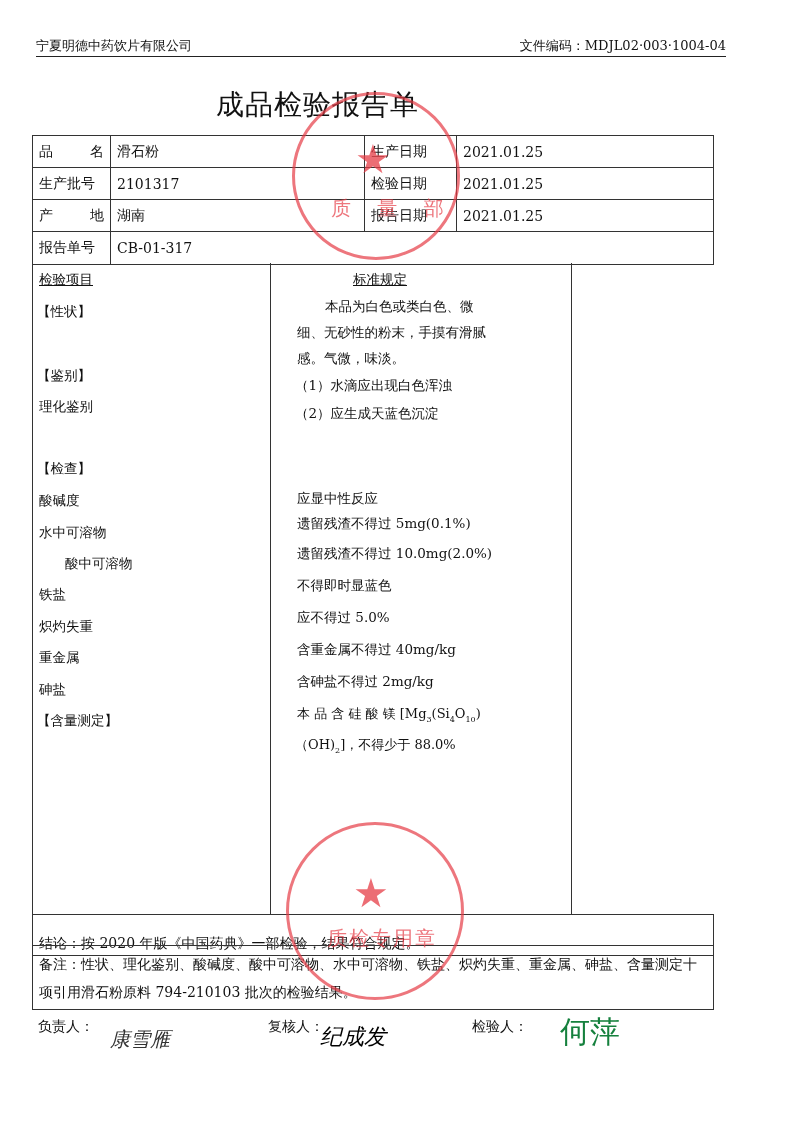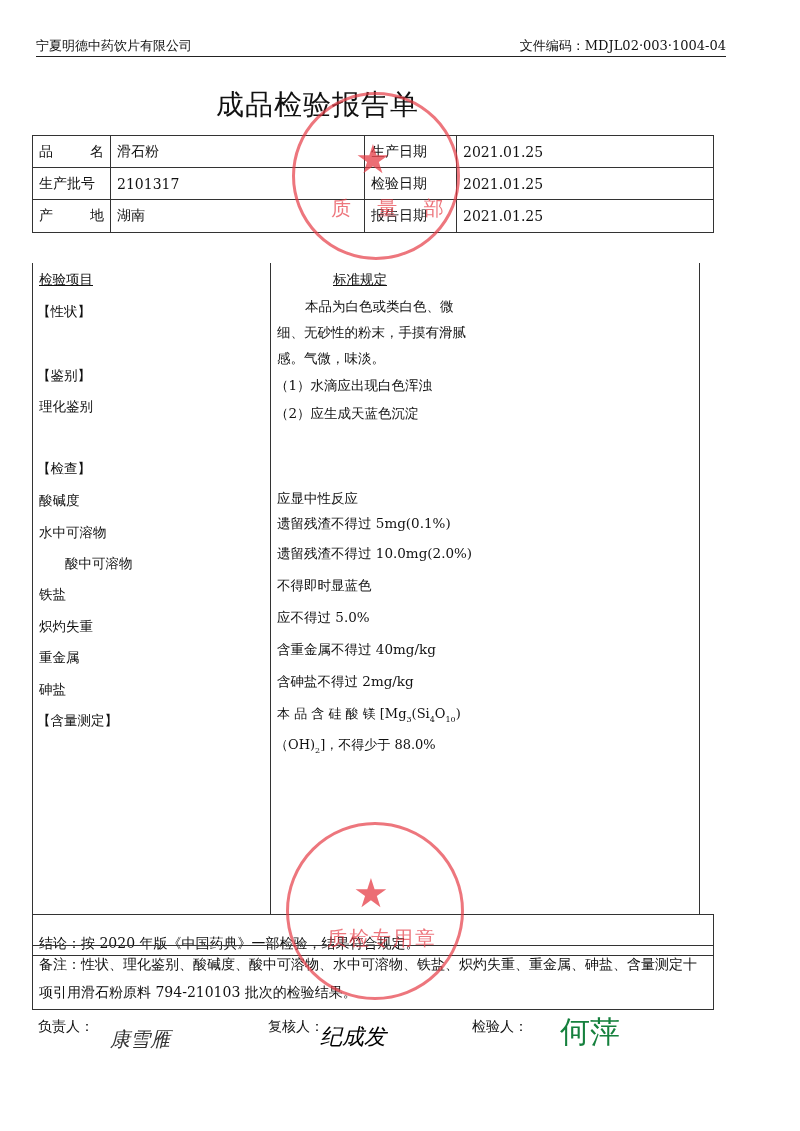--- a/index.html
+++ b/index.html
@@ -14,22 +14,22 @@
   .tbl { left:32px; top:135px; width:682px; border:1.5px solid #333; box-sizing:border-box; }
   .row { display:flex; border-bottom:1px solid #333; height:32px; box-sizing:border-box; font-size:14px; }
   .row:last-child { border-bottom:none; }
   .cell { padding:0 6px; display:flex; align-items:center; box-sizing:border-box; border-right:1px solid #333; }
   .cell:last-child { border-right:none; }
   .c-label { width:78px; justify-content:space-between; }
   .c-val { width:254px; }
   .c-label2 { width:92px; }
   .c-val2 { flex:1; }
 
-  .main { left:32px; top:263px; width:668px; height:652px; border:1.5px solid #333; border-top:none;
-          box-sizing:border-box; display:flex; }
+  .main { left:32px; top:263px; width:540px; height:652px; border:1.5px solid #333; border-top:none;
+          box-sizing:border-box; display:flex;gap:20px; }
   .col { box-sizing:border-box; border-right:1px solid #333; font-size:13.5px; position:relative; }
   .col:last-child { border-right:none; }
   .col1 { width:238px; }
   .col2 { width:208px; }
   .col3 { flex:1; }
   .line { position:absolute; white-space:nowrap; }
   .u { text-decoration:underline; }
   .wrap { position:absolute; left:6px; right:6px; line-height:26px; text-indent:28px; }
   sub { font-size:8px; }
 
@@ -70,20 +70,24 @@
     <div class="cell c-val2">2021.01.25</div>
   </div>
   <div class="row">
     <div class="cell c-label">
       <span>产</span>
       <span>地</span>
     </div>
     <div class="cell c-val">湖南</div>
     <div class="cell c-label2">报告日期</div>
     <div class="cell c-val2">2021.01.25</div>
+  </div>
+  <div class="row">
+    <div class="cell c-label">报告单号</div>
+    <div class="cell c-val2">CB-01-317</div>
   </div>
 </div>
 
 <div class="abs main">
   <div class="col col1">
     <div class="line u" style="left:6px;top:8px;">检验项目</div>
     <div class="line" style="left:4px;top:40px;">【性状】</div>
     <div class="line" style="left:4px;top:104px;">【鉴别】</div>
     <div class="line" style="left:6px;top:135px;">理化鉴别</div>
     <div class="line" style="left:4px;top:197px;">【检查】</div>

